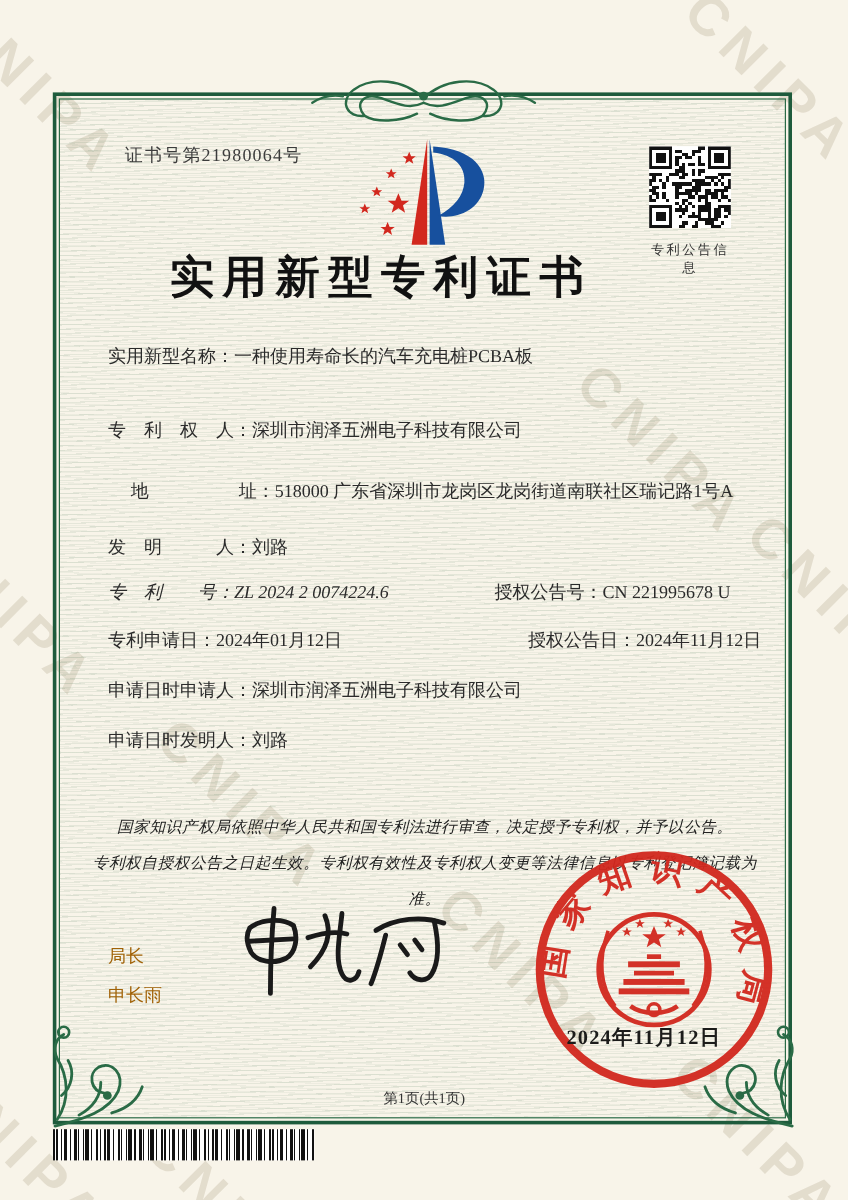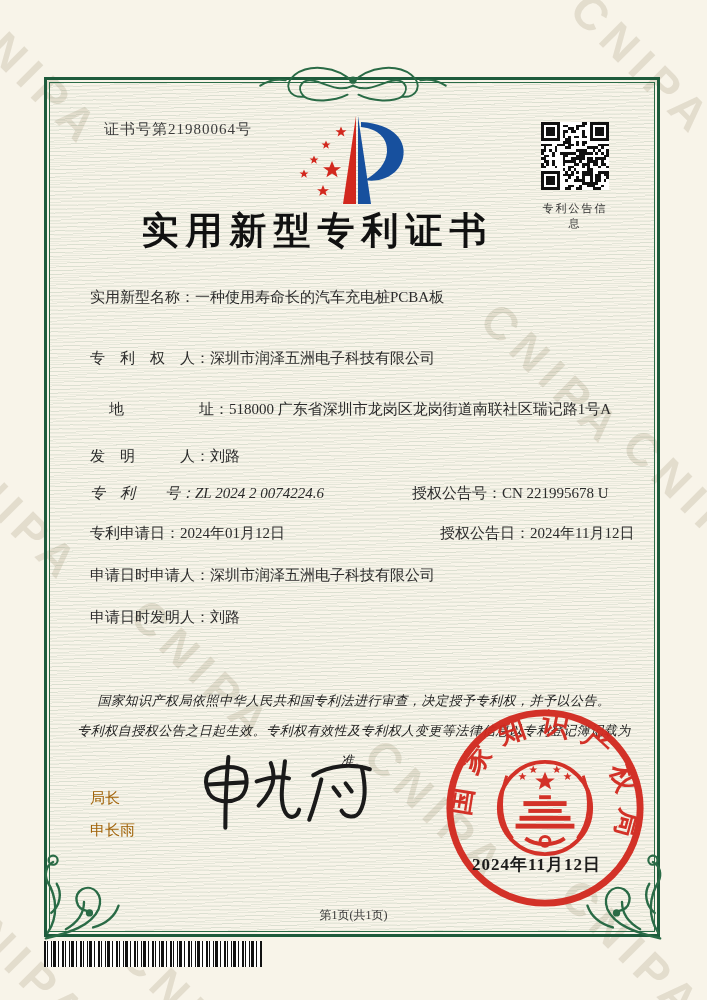--- a/index.html
+++ b/index.html
@@ -46,21 +46,21 @@
   }
   
   .row{position:absolute; left:90px; width:540px; z-index:2; font-size:15px; white-space:nowrap;}
   .row .lb{color:#2b2b2b;}
   .row .val{color:#2b2b2b;}
   .half{position:absolute; white-space:nowrap; font-size:15px; z-index:2;}
   
   .statement{
     position:absolute; left:64px; top:674px; width:580px; z-index:2;
     font-size:13px; line-height:2.3; color:#222;
-    font-style:italic; text-align:center; letter-spacing:0.5px;margin-top:12px;
+    font-style:italic; text-align:center; letter-spacing:0.5px;
   }
   
   .signer{position:absolute; left:90px; top:783px; z-index:2; font-size:15px; line-height:2.1; font-family:Liberation Serif, serif; color:#a16207;}
   .signature{position:absolute; left:192px; top:750px; width:192px; height:88px; z-index:2;}
   
   .seal{position:absolute; left:438px; top:705px; width:214px; height:206px; z-index:3; opacity:0.95;}
   .seal svg{width:100%; height:100%;}
   .seal-date{
     position:absolute; left:34px; top:148px; z-index:4;
     font-size:17px; font-weight:bold; color:#111; letter-spacing:1px;

